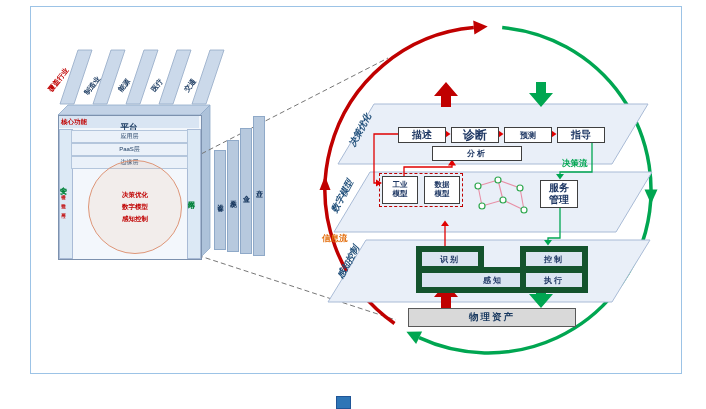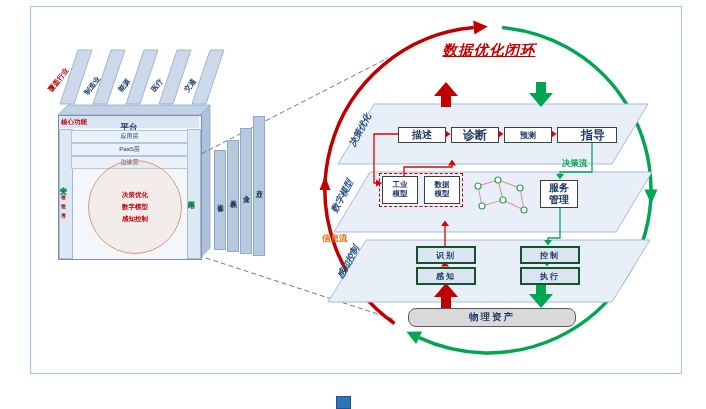--- a/index.html
+++ b/index.html
@@ -1,21 +1,21 @@
 <!DOCTYPE html>
 <html><head>
 <meta charset="utf-8">
 <style>
   html,body{margin:0;padding:0;background:#fff;}
   #stage{position:relative;width:706px;height:409px;background:#fff;overflow:hidden;
          font-family:"Liberation Sans","DejaVu Sans",sans-serif;color:#17375E;}
   .abs{position:absolute;}
   .ctr{display:flex;align-items:center;justify-content:center;text-align:center;}
   .wbox{background:#fff;border:1px solid #3f3f3f;font-weight:bold;color:#1F3864;}
-  .gbox{background:#DBE5F1;border:2px solid #14532d;font-weight:bold;color:#1F3864;}
+  .gbox{background:#DBE5F1;border:6px solid #14532d;font-weight:bold;color:#1F3864;}
   .graybar{background:#D9D9D9;border:1px solid #595959;font-weight:bold;color:#17375E;}
   .rot{transform-origin:left center;white-space:nowrap;font-weight:bold;}
   .sideLabel{font-size:9px;font-weight:bold;font-style:italic;color:#1F4E79;white-space:nowrap;
              transform:rotate(-62deg);transform-origin:center center;text-align:center;}
   .two-line{display:inline-block;width:2em;line-height:1.18;text-align:center;}
   .vstrip{writing-mode:vertical-rl;text-align:center;background:#DCE9F5;border:1px solid #A9BBD6;}
   .sec-main{font-size:7px;font-weight:bold;color:#00823B;margin-top:3px;}
   .sec-item{font-size:4.5px;color:#C00000;margin-top:5px;}
   .vbar{writing-mode:vertical-rl;display:flex;align-items:center;justify-content:center;
         background:#B7C9DE;border:1px solid #8FA9C8;font-size:6.5px;font-weight:bold;color:#17375E;letter-spacing:1px;}
@@ -158,47 +158,47 @@
   <div class="abs vbar" style="left:253px;top:116px;width:10px;height:138px;">
     <span>产业</span>
     </div>
 
   <div class="abs rot" style="left:50px;top:86px;transform:rotate(-52deg);font-size:7px;color:#C00000;">覆盖行业</div>
   <div class="abs rot" style="left:86px;top:89px;transform:rotate(-52deg);font-size:7px;color:#17375E;">制造业</div>
   <div class="abs rot" style="left:120px;top:86px;transform:rotate(-52deg);font-size:7px;color:#17375E;">能源</div>
   <div class="abs rot" style="left:153px;top:86px;transform:rotate(-52deg);font-size:7px;color:#17375E;">医疗</div>
   <div class="abs rot" style="left:186px;top:86px;transform:rotate(-52deg);font-size:7px;color:#17375E;">交通</div>
 
-  <div class="abs ctr" style="left:406px;top:40px;width:166px;height:20px;font-size:14.5px;font-weight:bold;font-style:italic;text-decoration:underline;color:#C00000;letter-spacing:1px;">数据优化闭环</div>
 
 
 
   <div class="abs ctr wbox" style="left:398px;top:127px;width:46px;height:14px;font-size:10px;">描述</div>
   <div class="abs ctr wbox" style="left:451px;top:127px;width:46px;height:14px;font-size:12px;">诊断</div>
   <div class="abs ctr wbox" style="left:504px;top:127px;width:46px;height:14px;font-size:8px;">预测</div>
-  <div class="abs ctr wbox" style="left:557px;top:127px;width:46px;height:14px;font-size:12px;padding-left:12px;">指导</div>
-
+  <div class="abs ctr wbox" style="left:557px;top:127px;width:46px;height:14px;font-size:10px;">指导</div>
+
+  <div class="abs ctr wbox" style="left:432px;top:146px;width:88px;height:13px;font-size:8px;letter-spacing:2px;">分析</div>
 
   <div class="abs" style="left:379px;top:173px;width:82px;height:32px;border:1px dashed #C00000;"></div>
   <div class="abs ctr wbox" style="left:382px;top:176px;width:34px;height:26px;font-size:7.5px;">
     <span class="two-line">工业模型</span>
     </div>
   <div class="abs ctr wbox" style="left:424px;top:176px;width:34px;height:26px;font-size:7.5px;">
     <span class="two-line">数据模型</span>
     </div>
   <div class="abs ctr wbox" style="left:540px;top:180px;width:36px;height:26px;font-size:10px;">
     <span class="two-line">服务管理</span>
     </div>
 
   <div class="abs ctr gbox" style="left:416px;top:246px;width:56px;height:14px;font-size:8px;letter-spacing:2px;">识别</div>
   <div class="abs ctr gbox" style="left:520px;top:246px;width:56px;height:14px;font-size:8px;letter-spacing:2px;">控制</div>
-  <div class="abs ctr gbox" style="left:416px;top:267px;width:56px;height:14px;font-size:8px;letter-spacing:2px;">感知</div>
+  <div class="abs ctr gbox" style="left:416px;top:267px;width:56px;height:14px;font-size:8px;letter-spacing:2px;padding-left:43px;">感知</div>
   <div class="abs ctr gbox" style="left:520px;top:267px;width:56px;height:14px;font-size:8px;letter-spacing:2px;">执行</div>
 
-  <div class="abs ctr graybar" style="left:408px;top:308px;width:166px;height:17px;font-size:9.5px;letter-spacing:2px;border-radius:8px;">物理资产</div>
+  <div class="abs ctr graybar" style="left:408px;top:308px;width:166px;height:17px;font-size:9.5px;letter-spacing:2px;">物理资产</div>
 
   <div class="abs sideLabel" style="left:338px;top:124px;width:44px;height:12px;">决策优化</div>
   <div class="abs sideLabel" style="left:320px;top:190px;width:44px;height:12px;">数字模型</div>
   <div class="abs sideLabel" style="left:326px;top:256px;width:44px;height:12px;">感知控制</div>
 
   <div class="abs" style="left:322px;top:233px;font-size:8.5px;font-weight:bold;color:#E36C09;">信息流</div>
   <div class="abs" style="left:562px;top:158px;font-size:8.5px;font-weight:bold;color:#00A651;">决策流</div>
 
 </div>
 

